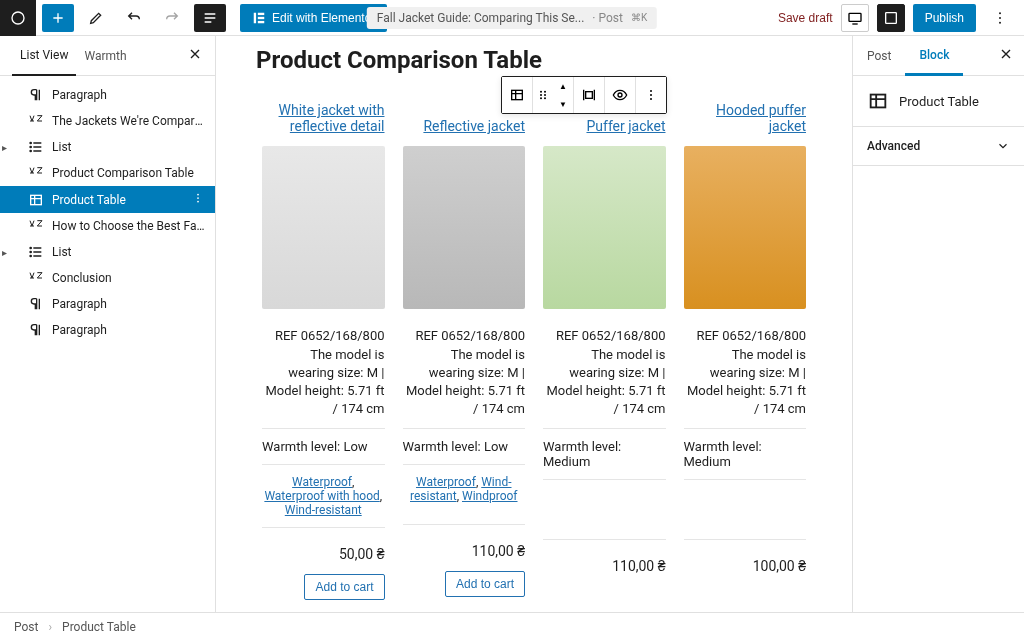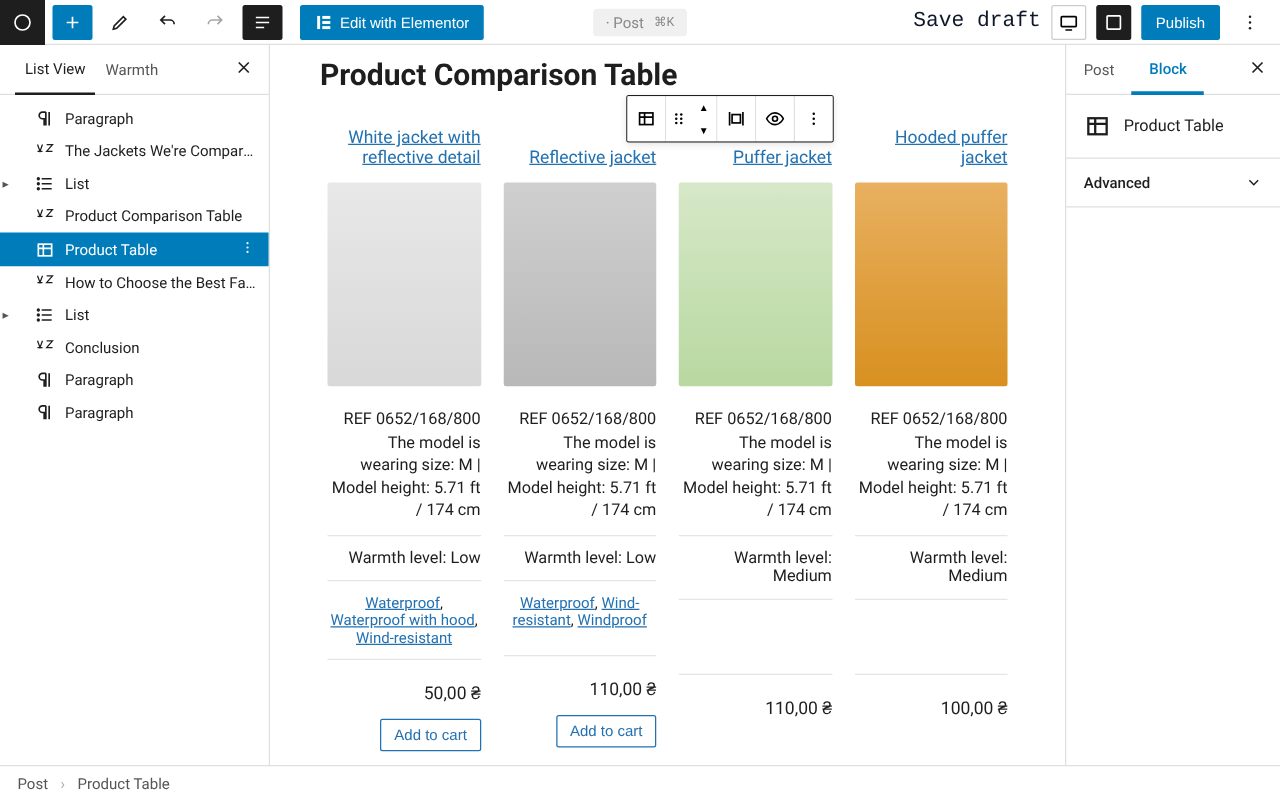--- a/index.html
+++ b/index.html
@@ -6,21 +6,21 @@
 body { font-family: -apple-system, BlinkMacSystemFont, "Segoe UI", Roboto, sans-serif; font-size: 13px; color: #1e1e1e; background: #fff; overflow: hidden; }
 .topbar { height: 36px; background: #fff; border-bottom: 1px solid #e0e0e0; display: flex; align-items: center; padding: 0 8px; gap: 6px; }
 .logo-btn { width: 36px; height: 36px; background: #1e1e1e; display: flex; align-items: center; justify-content: center; color: #fff; margin-left: -8px; }
 .icon-btn { width: 32px; height: 28px; border: none; background: transparent; display: flex; align-items: center; justify-content: center; border-radius: 2px; cursor: pointer; color: #1e1e1e; }
 .icon-btn-primary { background: #007cba; color: #fff; }
 .icon-btn-dark { background: #1e1e1e; color: #fff; }
 .edit-elementor { background: #007cba; color: #fff; border: none; height: 28px; padding: 0 12px; border-radius: 2px; font-size: 12px; display: flex; align-items: center; gap: 6px; cursor: pointer; margin-left: 8px; }
 .doc-title { position: absolute; left: 50%; transform: translateX(-50%); display: flex; align-items: center; gap: 8px; background: #f0f0f0; padding: 4px 10px; border-radius: 3px; font-size: 12px; color: #555; }
 .doc-title .kbd { font-size: 10px; color: #888; }
 .topbar-right { margin-left: auto; display: flex; align-items: center; gap: 8px; }
-.save-draft { color: #0f172a; background: none; border: none; font-size: 17px; cursor: pointer; font-family: Liberation Mono, monospace; }
+.save-draft { color: #7f1d1d; background: none; border: none; font-size: 12px; cursor: pointer; }
 .publish-btn { background: #007cba; color: #fff; border: none; height: 28px; padding: 0 12px; border-radius: 2px; font-size: 12px; cursor: pointer; }
 .view-toggle { width: 28px; height: 28px; border: 1px solid #ccc; background: #fff; border-radius: 2px; display: flex; align-items: center; justify-content: center; }
 .view-toggle.active { background: #1e1e1e; color: #fff; border-color: #1e1e1e; }
 
 .main { display: flex; height: calc(100vh - 36px - 28px); }
 .left-panel { width: 216px; border-right: 1px solid #e0e0e0; display: flex; flex-direction: column; }
 .left-tabs { display: flex; border-bottom: 1px solid #e0e0e0; align-items: center; padding: 0 12px; height: 40px; }
 .left-tab { padding: 0 8px; font-size: 12px; color: #555; cursor: pointer; height: 40px; display: flex; align-items: center; }
 .left-tab.active { color: #1e1e1e; border-bottom: 2px solid #1e1e1e; margin-bottom: -1px; }
 .left-close { margin-left: auto; cursor: pointer; }
@@ -42,21 +42,21 @@
 .block-toolbar .tb-btn { width: 30px; height: 36px; border: none; background: #fff; display: flex; align-items: center; justify-content: center; cursor: pointer; font-size: 14px; }
 .block-toolbar .tb-sep { width: 1px; background: #e0e0e0; }
 .block-toolbar .tb-stack { display: flex; flex-direction: column; width: 20px; }
 .block-toolbar .tb-stack button { height: 18px; border: none; background: #fff; font-size: 8px; cursor: pointer; }
 
 .product-table { display: grid; grid-template-columns: repeat(4, 1fr); gap: 18px; border: 2px solid transparent; padding: 4px; }
 .pt-col { display: flex; flex-direction: column; }
 .pt-title { color: #2271b1; text-decoration: underline; font-size: 14px; text-align: right; min-height: 38px; display: flex; align-items: flex-end; justify-content: flex-end; margin-bottom: 12px; }
 .pt-img { width: 100%; aspect-ratio: 3/4; border-radius: 2px; background-size: cover; background-position: center; }
 .pt-meta { font-size: 13px; line-height: 1.4; text-align: right; margin-top: 18px; padding-bottom: 10px; border-bottom: 1px solid #e5e5e5; }
-.pt-warmth { font-size: 13px; text-align: right; margin-top: 10px; padding-bottom: 10px; border-bottom: 1px solid #e5e5e5; }
+.pt-warmth { font-size: 13px; margin-top: 10px; padding-bottom: 10px; border-bottom: 1px solid #e5e5e5; }
 .pt-tags { font-size: 12px; text-align: center; margin-top: 10px; padding-bottom: 10px; border-bottom: 1px solid #e5e5e5; min-height: 50px; }
 .pt-tags a { color: #2271b1; text-decoration: underline; }
 .pt-price { text-align: right; font-size: 14px; margin-top: 18px; }
 .pt-cart { margin-top: 12px; align-self: flex-end; border: 1px solid #2271b1; color: #2271b1; background: #fff; padding: 5px 10px; font-size: 12px; border-radius: 2px; cursor: pointer; }
 
 .img1 { background: linear-gradient(#e8e8e8,#d8d8d8); }
 .img2 { background: linear-gradient(#cfcfcf,#b8b8b8); }
 .img3 { background: linear-gradient(#d6e8c8,#b8d8a0); }
 .img4 { background: linear-gradient(#e8b060,#d89020); }
 
@@ -113,20 +113,21 @@
   <button class="edit-elementor">
     <svg viewBox="0 0 24 24" fill="currentColor" style="width:14px;height:14px">
         <rect x="3" y="3" width="4" height="18"></rect>
         <rect x="10" y="3" width="11" height="4"></rect>
         <rect x="10" y="10" width="11" height="4"></rect>
         <rect x="10" y="17" width="11" height="4"></rect>
       </svg>
     <span>Edit with Elementor</span>
   </button>
   <div class="doc-title">
+    <span>Fall Jacket Guide: Comparing This Se...</span>
     <span style="color:#888">· <span>Post</span></span>
     <span class="kbd">⌘K</span>
   </div>
   <div class="topbar-right">
     <button class="save-draft">Save draft</button>
     <button class="view-toggle">
       <svg viewBox="0 0 24 24" fill="none" stroke="currentColor" stroke-width="2">
           <rect x="3" y="5" width="18" height="12" rx="1"></rect>
           <path d="M8 21h8"></path>
         </svg>

